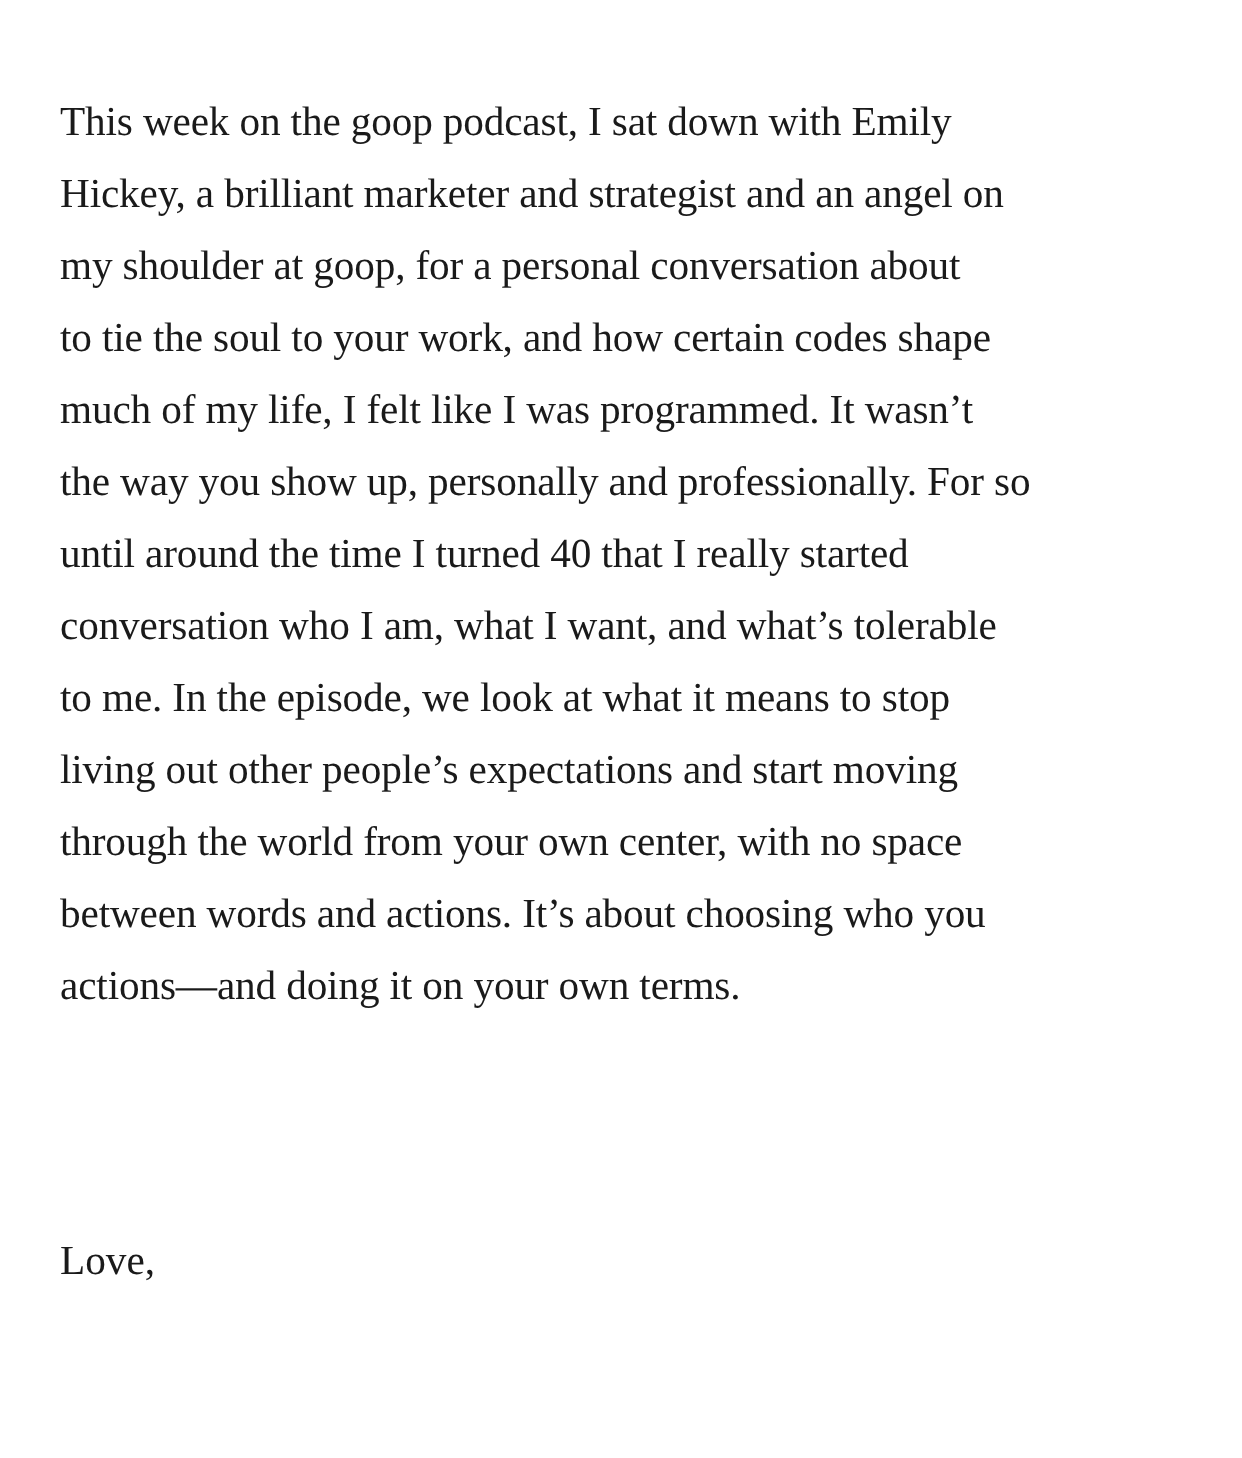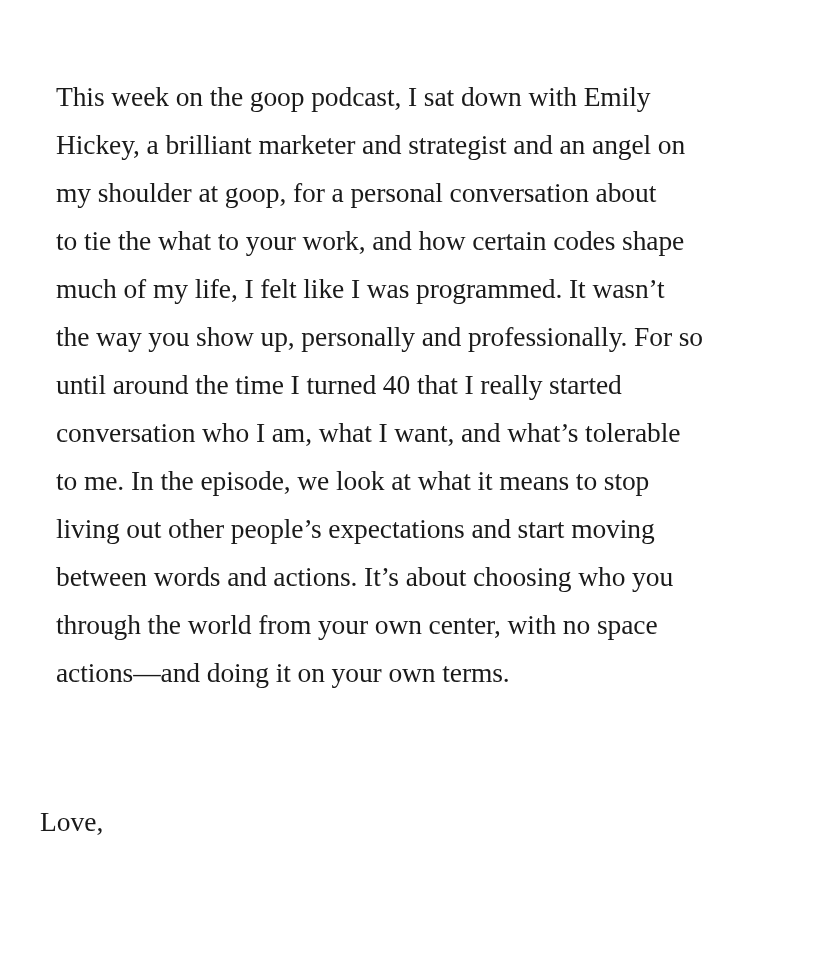--- a/index.html
+++ b/index.html
@@ -18,55 +18,56 @@
       left: 40px;
       top: 57px;
       width: 770px;
       font-family: "Liberation Serif", "DejaVu Serif", serif;
       color: #1a1a1a;
       font-size: 27.5px;
       line-height: 48px;
       letter-spacing: -0.1px;
     }
     .body-para {
-      margin: 16px;
+      margin: 0;
     }
     .line {
       display: block;
       white-space: nowrap;
     }
     .signoff {
       position: absolute;
       left: 40px;
       top: 798px;
       font-family: "Liberation Serif", "DejaVu Serif", serif;
       color: #1a1a1a;
       font-size: 27.5px;
       line-height: 48px;
     }
     .signoff span {
       display: block;
+      margin-top: 18px;
     }
   </style>
 </head>
 <body>
 
 <div class="letter">
   <p class="body-para">
     <span class="line">This week on the goop podcast, I sat down with Emily</span>
     <span class="line">Hickey, a brilliant marketer and strategist and an angel on</span>
     <span class="line">my shoulder at goop, for a personal conversation about</span>
-    <span class="line">to tie the what to your work, and how certain codes shape</span>
+    <span class="line">to tie the soul to your work, and how certain codes shape</span>
     <span class="line">much of my life, I felt like I was programmed. It wasn’t</span>
     <span class="line">the way you show up, personally and professionally. For so</span>
     <span class="line">until around the time I turned 40 that I really started</span>
     <span class="line">conversation who I am, what I want, and what’s tolerable</span>
     <span class="line">to me. In the episode, we look at what it means to stop</span>
     <span class="line">living out other people’s expectations and start moving</span>
+    <span class="line">through the world from your own center, with no space</span>
     <span class="line">between words and actions. It’s about choosing who you</span>
-    <span class="line">through the world from your own center, with no space</span>
     <span class="line">actions—and doing it on your own terms.</span>
   </p>
 </div>
 
 <div class="signoff">
   <span>Love,</span>
 </div>
 
 </body></html>

